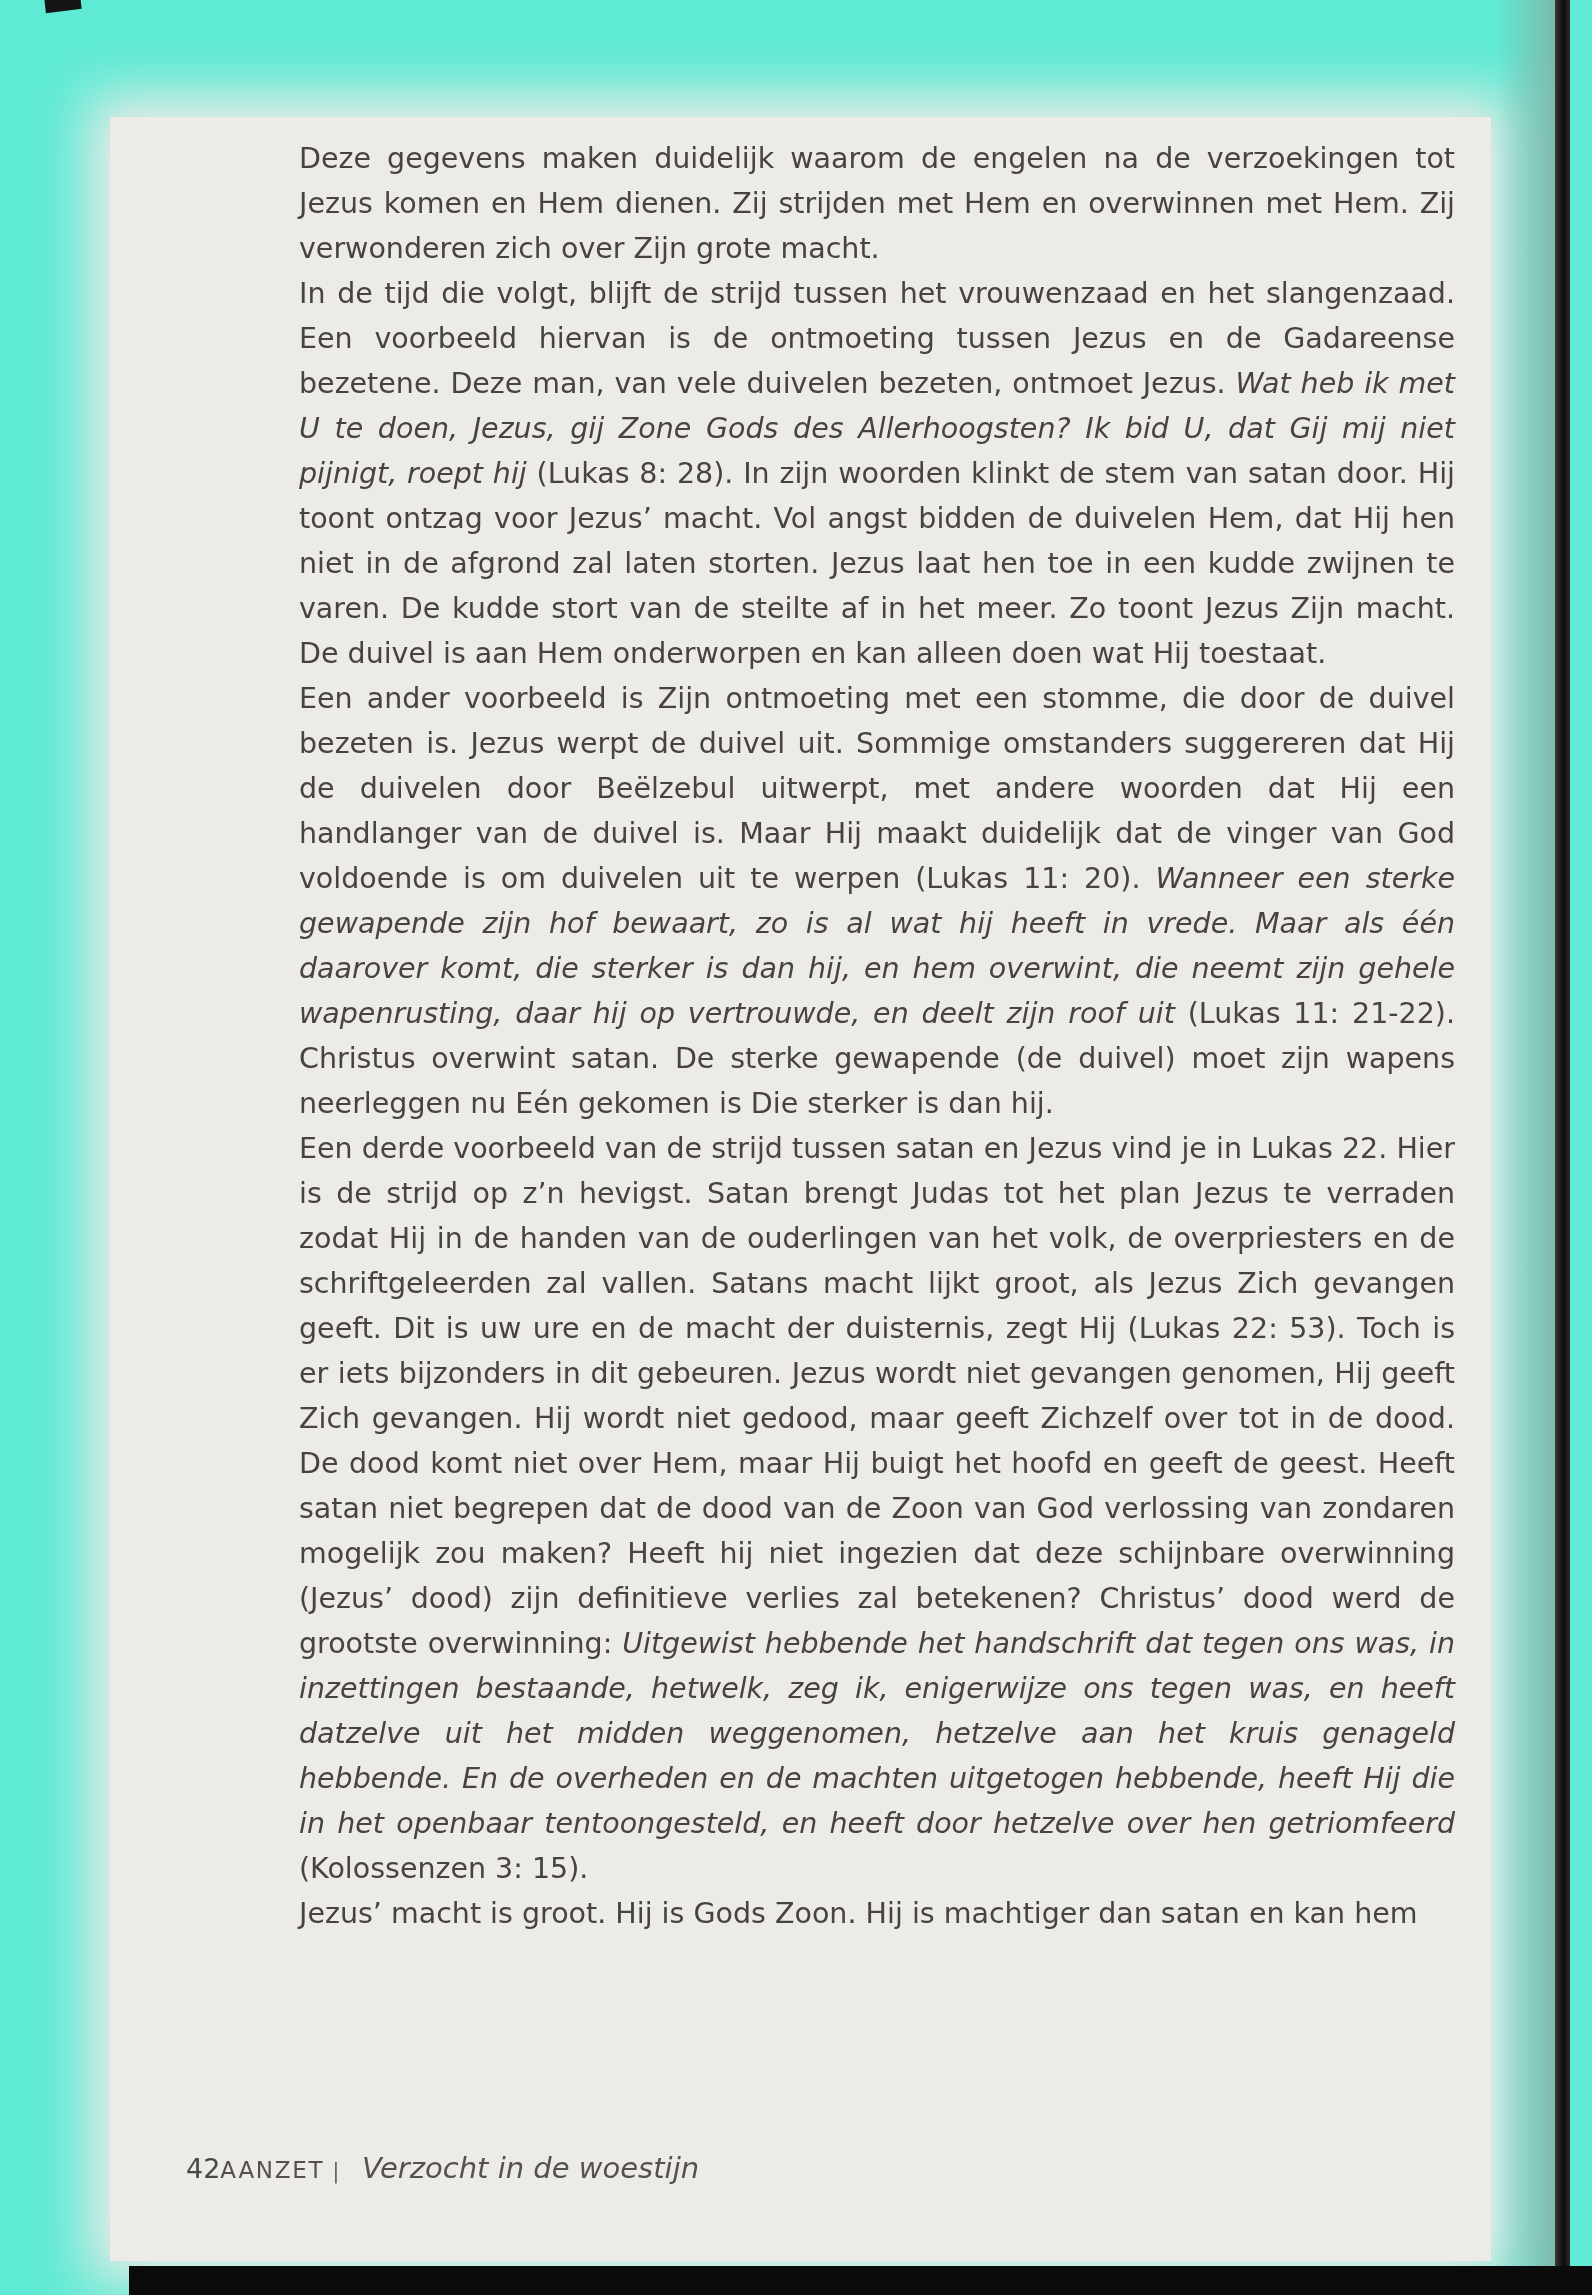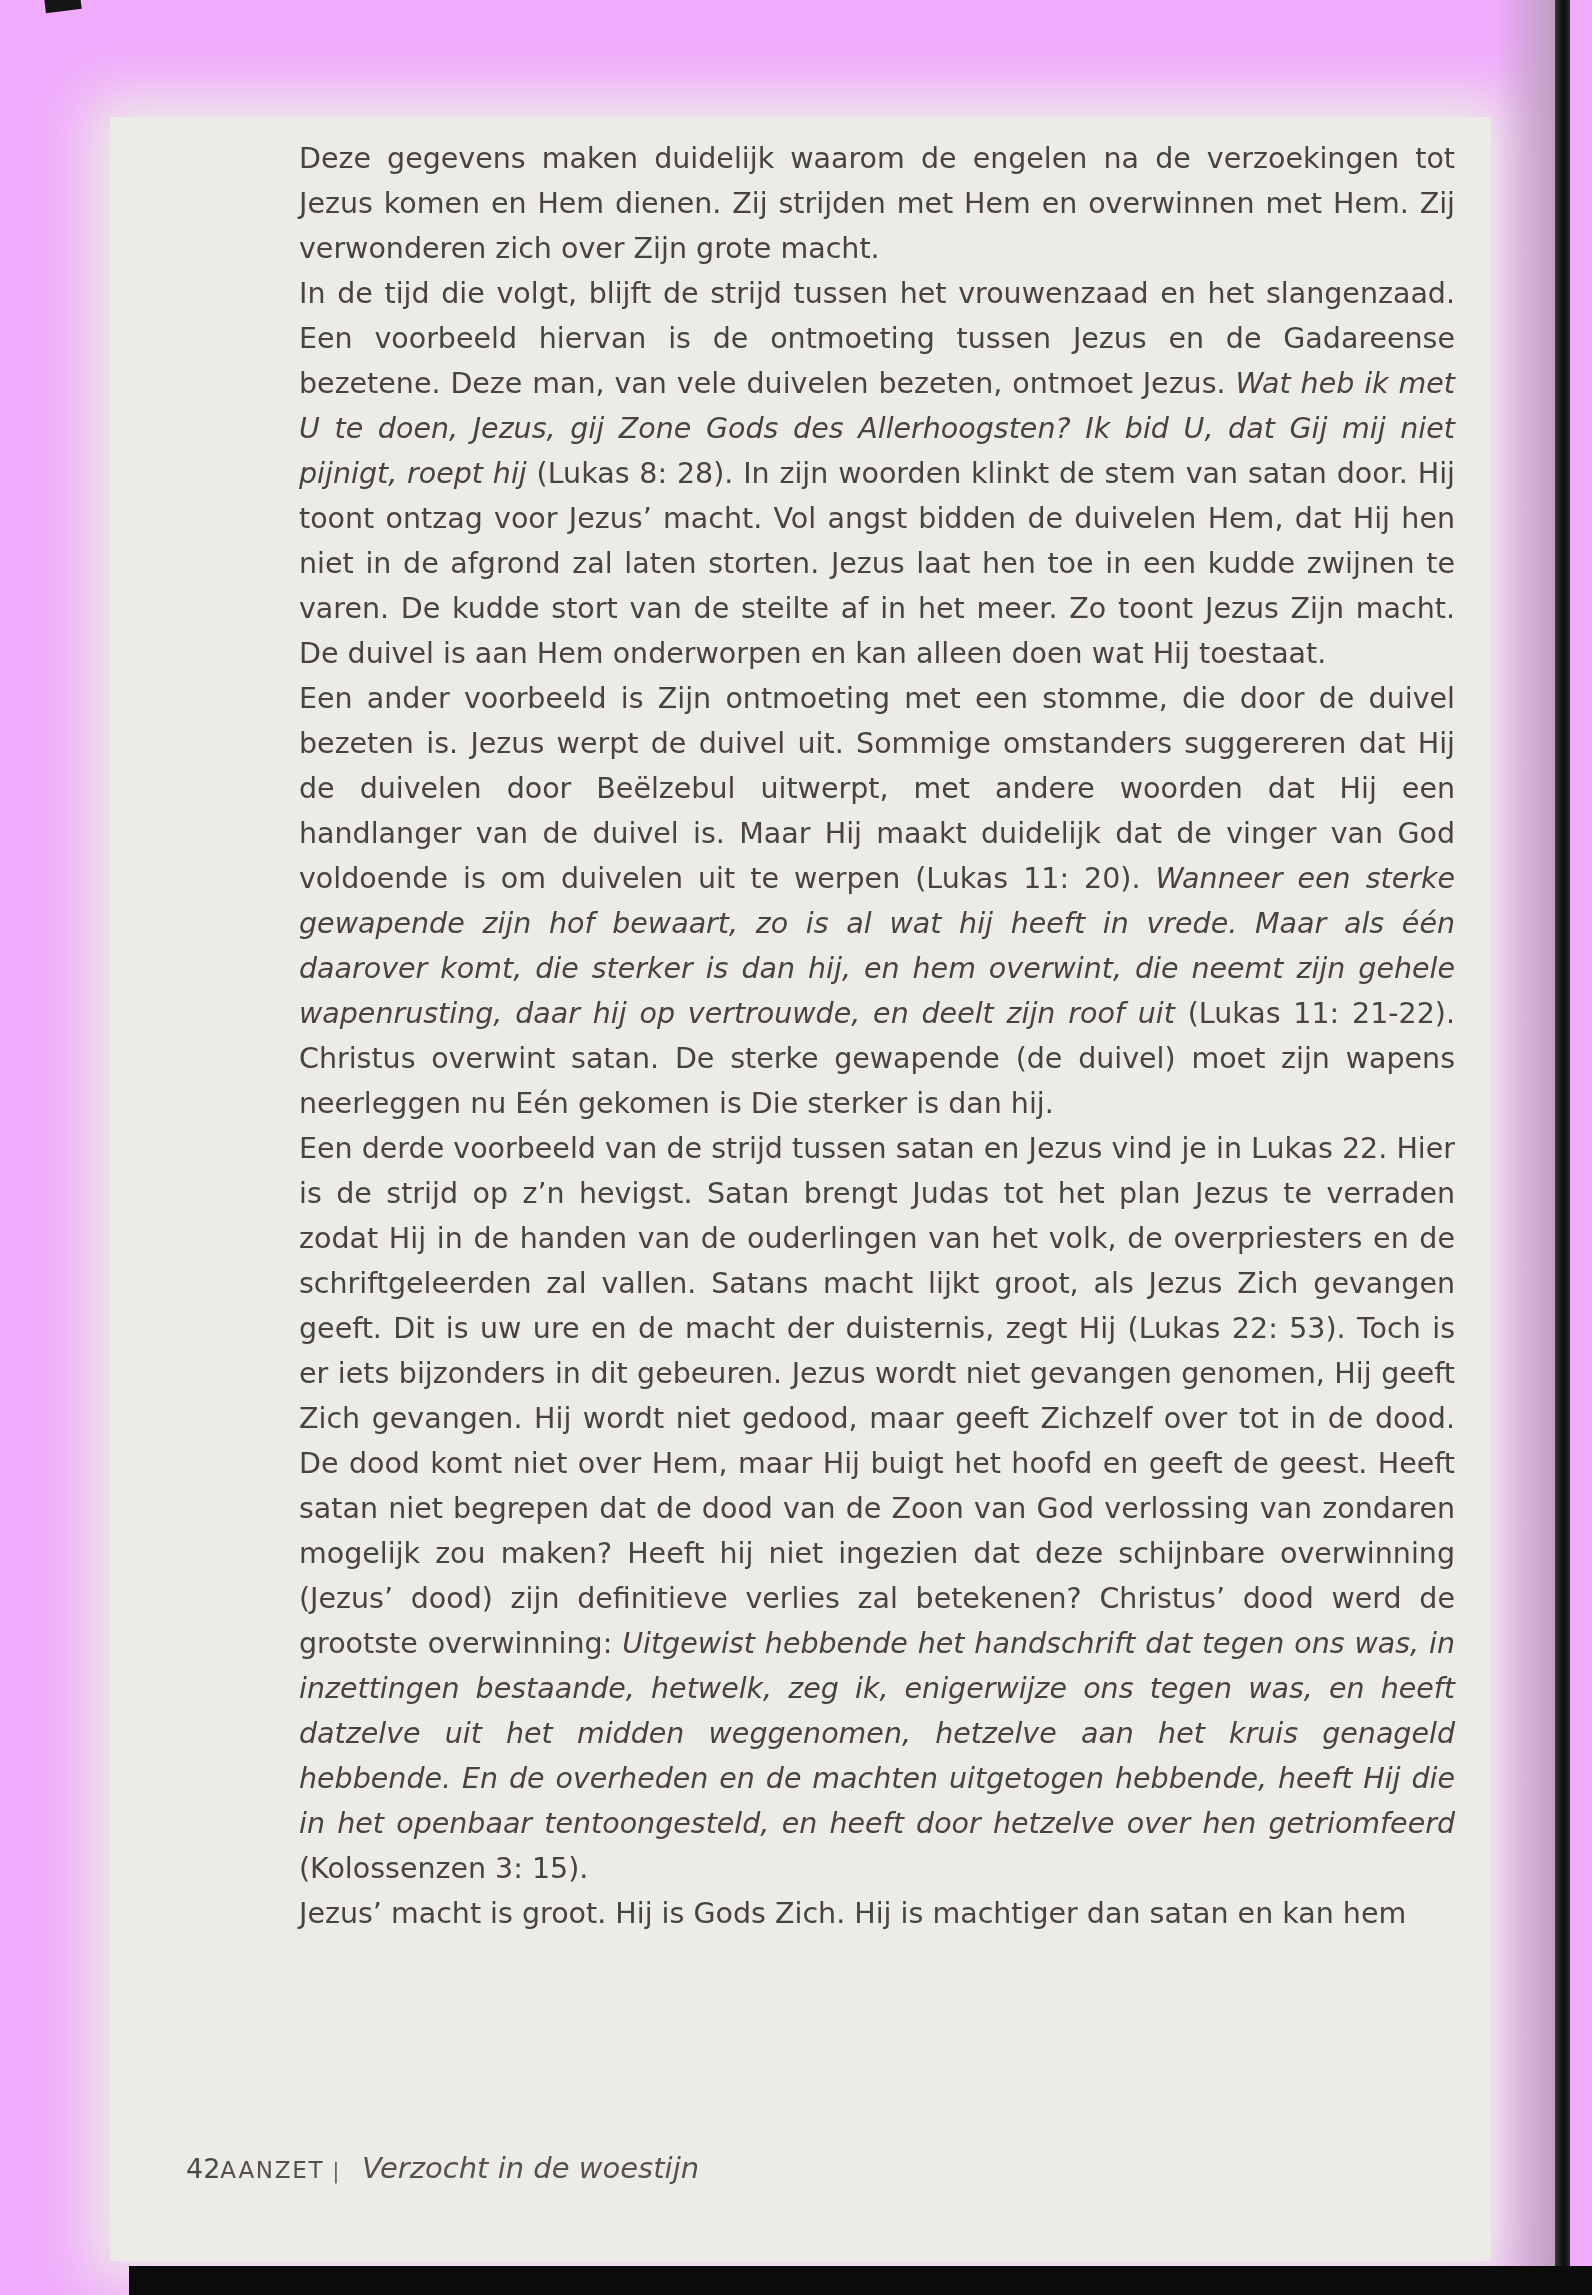--- a/index.html
+++ b/index.html
@@ -7,21 +7,21 @@
     width: 1592px;
     height: 2295px;
     position: relative;
     background: #ffffff;
     font-family: "DejaVu Sans", sans-serif;
     overflow: hidden;
   }
   .scan {
     position: absolute;
     inset: 0;
-    background: #f0abfc;
+    background: #5eead4;
     overflow: hidden;
   }
   .page-tint {
     position: absolute;
     left: 110px;
     top: 117px;
     width: 1381px;
     height: 2144px;
     background: #edebe7;
     box-shadow: 0 0 52px 21.6px #edebe7;
@@ -102,21 +102,21 @@
     <p><span>Deze gegevens maken duidelijk waarom de engelen na de verzoekingen tot Jezus komen en Hem dienen. Zij strijden met Hem en overwinnen met Hem. Zij verwonderen zich over Zijn grote macht.</span></p>
 
 
     <p><span>In de tijd die volgt, blijft de strijd tussen het vrouwenzaad en het slangenzaad. Een voorbeeld hiervan is de ontmoeting tussen Jezus en de Gadareense bezetene. Deze man, van vele duivelen bezeten, ontmoet Jezus. </span><span class="it">Wat heb ik met U te doen, Jezus, gij Zone Gods des Allerhoogsten? Ik bid U, dat Gij mij niet pijnigt, roept hij</span><span> (Lukas 8: 28). In zijn woorden klinkt de stem van satan door. Hij toont ontzag voor Jezus’ macht. Vol angst bidden de duivelen Hem, dat Hij hen niet in de afgrond zal laten storten. Jezus laat hen toe in een kudde zwijnen te varen. De kudde stort van de steilte af in het meer. Zo toont Jezus Zijn macht. De duivel is aan Hem onderworpen en kan alleen doen wat Hij toestaat.</span></p>
 
     <p><span>Een ander voorbeeld is Zijn ontmoeting met een stomme, die door de duivel bezeten is. Jezus werpt de duivel uit. Sommige omstanders suggereren dat Hij de duivelen door Beëlzebul uitwerpt, met andere woorden dat Hij een handlanger van de duivel is. Maar Hij maakt duidelijk dat de vinger van God voldoende is om duivelen uit te werpen (Lukas 11: 20). </span><span class="it">Wanneer een sterke gewapende zijn hof bewaart, zo is al wat hij heeft in vrede. Maar als één daarover komt, die sterker is dan hij, en hem overwint, die neemt zijn gehele wapenrusting, daar hij op vertrouwde, en deelt zijn roof uit</span><span> (Lukas 11: 21-22). Christus overwint satan. De sterke gewapende (de duivel) moet zijn wapens neerleggen nu Eén gekomen is Die sterker is dan hij.</span></p>
 
     <p><span>Een derde voorbeeld van de strijd tussen satan en Jezus vind je in Lukas 22. Hier is de strijd op z’n hevigst. Satan brengt Judas tot het plan Jezus te verraden zodat Hij in de handen van de ouderlingen van het volk, de overpriesters en de schriftgeleerden zal vallen. Satans macht lijkt groot, als Jezus Zich gevangen geeft. Dit is uw ure en de macht der duisternis, zegt Hij (Lukas 22: 53). Toch is er iets bijzonders in dit gebeuren. Jezus wordt niet gevangen genomen, Hij geeft Zich gevangen. Hij wordt niet gedood, maar geeft Zichzelf over tot in de dood. De dood komt niet over Hem, maar Hij buigt het hoofd en geeft de geest. Heeft satan niet begrepen dat de dood van de Zoon van God verlossing van zondaren mogelijk zou maken? Heeft hij niet ingezien dat deze schijnbare overwinning (Jezus’ dood) zijn definitieve verlies zal betekenen? Christus’ dood werd de grootste overwinning: </span><span class="it">Uitgewist hebbende het handschrift dat tegen ons was, in inzettingen bestaande, hetwelk, zeg ik, enigerwijze ons tegen was, en heeft datzelve uit het midden weggenomen, hetzelve aan het kruis genageld hebbende. En de overheden en de machten uitgetogen hebbende, heeft Hij die in het openbaar tentoongesteld, en heeft door hetzelve over hen getriomfeerd</span><span> (Kolossenzen 3: 15).</span></p>
 
 
-    <p><span>Jezus’ macht is groot. Hij is Gods Zich. Hij is machtiger dan satan en kan hem</span></p>
+    <p><span>Jezus’ macht is groot. Hij is Gods Zoon. Hij is machtiger dan satan en kan hem</span></p>
 
   </div>
 
   <div class="page-footer">
     <span class="pnum">42</span>
     <span class="series">AANZET</span>
     <span class="sep">|</span>
     <span class="chapter">Verzocht in de woestijn</span>
   </div>
 

